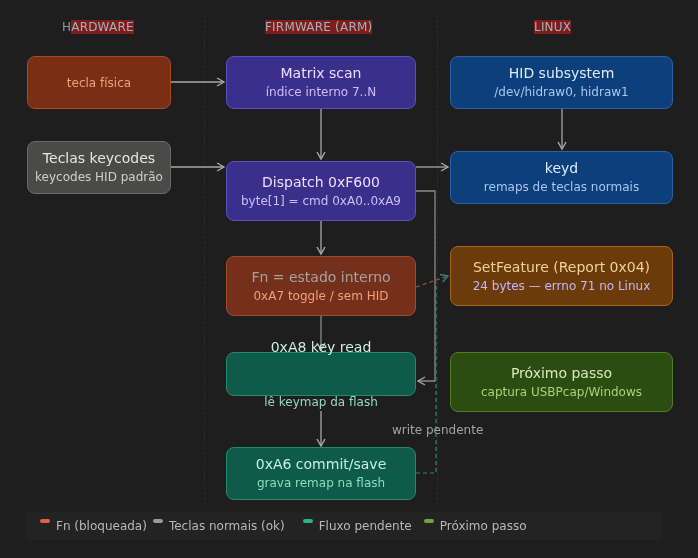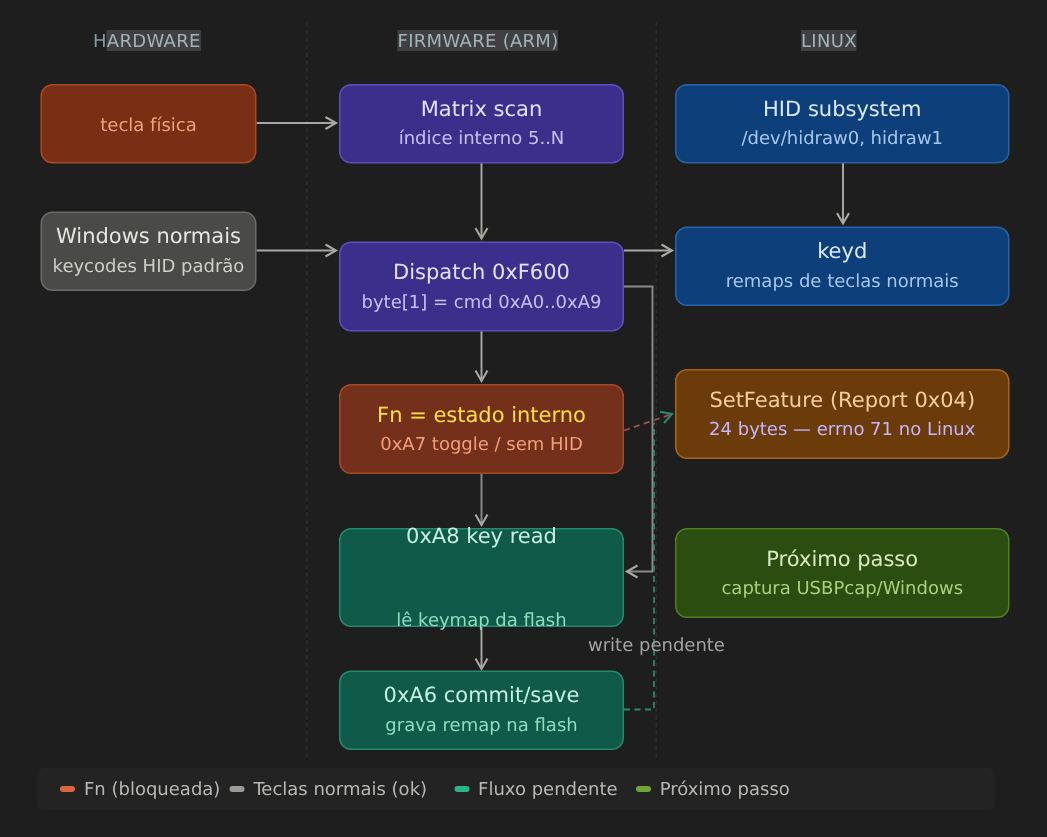--- a/index.html
+++ b/index.html
@@ -1,42 +1,42 @@
 <!DOCTYPE html>
 <html><head>
 <meta charset="utf-8">
 <style>
   html,body{margin:0;padding:0;background:#1e1e1e;}
   body{width:698px;height:558px;position:relative;overflow:hidden;font-family:"DejaVu Sans","Liberation Sans",sans-serif;}
   .col-title{position:absolute;top:20px;font-size:12px;color:#8a9aa0;letter-spacing:0.2px;}
-  .col-title .hl{background:#404040;color:#9fb3b8;}
+  .col-title .hl{background:#7f1d1d;color:#9fb3b8;}
   .sep{position:absolute;top:15px;height:490px;width:0;border-left:1px dashed #2c2c2c;}
   .box{position:absolute;box-sizing:border-box;border-radius:8px;border:1px solid;display:flex;flex-direction:column;align-items:center;justify-content:center;text-align:center;}
   .box .t{font-size:14px;font-weight:500;line-height:19px;}
   .box .s{font-size:12px;line-height:17px;margin-top:1px;}
   .hw-fn{background:#7a2f14;border-color:#a84a26;}
   .hw-fn .t{color:#f5c9ae;} .hw-fn .s{color:#f0a27e;}
   .hw-norm{background:#4a4a48;border-color:#6a6a68;}
   .hw-norm .t{color:#e6e6e2;} .hw-norm .s{color:#cfcfca;}
   .fw{background:#3c2f8c;border-color:#5d4fbc;}
   .fw .t{color:#e5e0ff;} .fw .s{color:#c8c0f5;}
   .fw-fn{background:#74301a;border-color:#a44a2a;}
-  .fw-fn .t{color:#fde047;} .fw-fn .s{color:#f0a07a;}
+  .fw-fn .t{color:#a3a3a3;} .fw-fn .s{color:#f0a07a;}
   .teal{background:#0f5a48;border-color:#238a6e;}
   .teal .t{color:#c6f0e2;} .teal .s{color:#8fdcc0;}
   .lx{background:#0d3f7a;border-color:#2a62a8;}
   .lx .t{color:#dde9fb;} .lx .s{color:#a9c6ee;}
   .orange{background:#6b3c0a;border-color:#a4641e;}
   .orange .t{color:#f5cf9a;} .orange .s{color:#c4b5fd;}
   .green{background:#2b4d10;border-color:#4f7f22;}
   .green .t{color:#d5ecc0;} .green .s{color:#a7d27e;}
   svg.wires{position:absolute;left:0;top:0;}
   .note{position:absolute;font-size:12px;color:#a3a3a3;}
   .legend{position:absolute;left:25px;top:512px;width:638px;height:28px;background:#232323;border-radius:4px;display:flex;align-items:center;font-size:12px;color:#b8b8b4;}
-  .legend .item{display:flex;align-items:center;margin-left:14px;}
+  .legend .item{display:flex;margin-left:14px;}
   .legend .item:first-child{margin-left:15px;}
   .legend .sw{display:inline-block;width:10px;height:4px;border-radius:2px;margin-right:6px;}
 </style>
 </head>
 <body>
 
 <div class="col-title" style="left:62px;"><span>H</span><span class="hl">ARDWARE</span></div>
 <div class="col-title" style="left:265px;"><span class="hl">FIRMWARE (ARM)</span></div>
 <div class="col-title" style="left:534px;"><span class="hl">LINUX</span></div>
 
@@ -62,37 +62,37 @@
   <path d="M321,411 L321,446" stroke="#a8a8a4" stroke-width="1.3" fill="none" marker-end="url(#ag)"></path>
   <path d="M416,191 L435,191 L435,381 L418,381" stroke="#8a8a86" stroke-width="1.3" fill="none" marker-end="url(#ag)"></path>
   <path d="M416,473 L436,473 L436,282" stroke="#2a8a70" stroke-width="1.2" stroke-dasharray="4,3" fill="none"></path>
   <path d="M416,287 L448,276" stroke="#a0524a" stroke-width="1.2" stroke-dasharray="4,3" fill="none" marker-end="url(#at)"></path>
 </svg>
 
 <div class="box hw-fn" style="left:27px;top:56px;width:144px;height:53px;">
   <div class="s">tecla física</div>
 </div>
 <div class="box hw-norm" style="left:27px;top:141px;width:144px;height:53px;">
-  <div class="t">Windows normais</div>
+  <div class="t">Teclas keycodes</div>
   <div class="s">keycodes HID padrão</div>
 </div>
 
 <div class="box fw" style="left:226px;top:56px;width:190px;height:53px;">
   <div class="t">Matrix scan</div>
-  <div class="s">índice interno 5..N</div>
+  <div class="s">índice interno 7..N</div>
 </div>
 <div class="box fw" style="left:226px;top:161px;width:190px;height:60px;">
   <div class="t">Dispatch 0xF600</div>
   <div class="s">byte[1] = cmd 0xA0..0xA9</div>
 </div>
 <div class="box fw-fn" style="left:226px;top:256px;width:190px;height:60px;">
   <div class="t">Fn = estado interno</div>
   <div class="s">0xA7 toggle / sem HID</div>
 </div>
-<div class="box teal" style="left:226px;top:352px;width:190px;height:66px;gap:36px;">
+<div class="box teal" style="left:226px;top:352px;width:190px;height:44px;gap:36px;">
   <div class="t">0xA8 key read</div>
   <div class="s">lê keymap da flash</div>
 </div>
 <div class="box teal" style="left:226px;top:447px;width:190px;height:53px;">
   <div class="t">0xA6 commit/save</div>
   <div class="s">grava remap na flash</div>
 </div>
 
 <div class="box lx" style="left:450px;top:56px;width:223px;height:53px;">
   <div class="t">HID subsystem</div>

